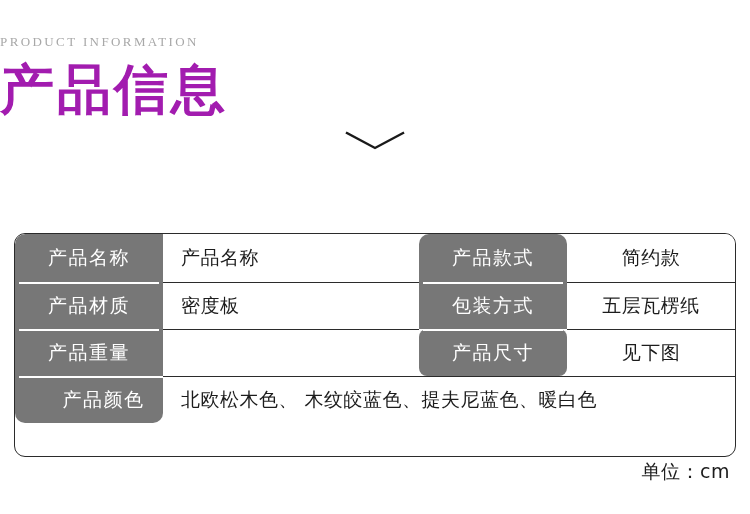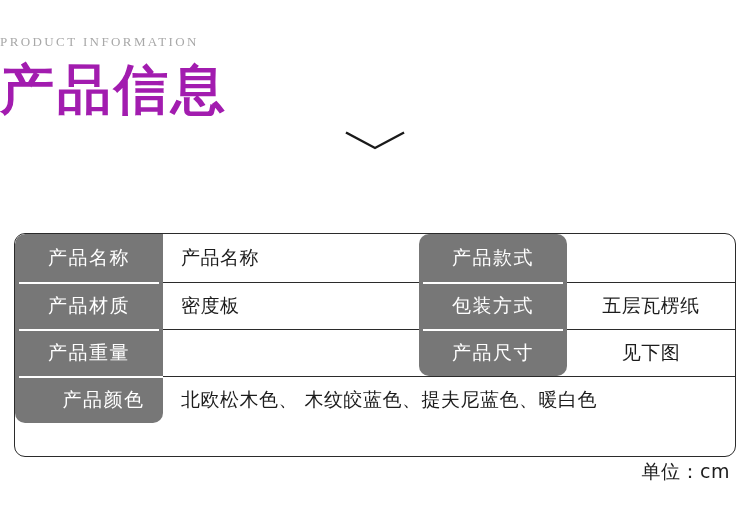--- a/index.html
+++ b/index.html
@@ -112,21 +112,21 @@
     left: 4px; right: 4px; top: 0;
     height: 2px;
     background: #ffffff;
   }
   .spec-row.r4 .cell-label::before { left: 4px; right: 0px; }
 
   
   .spec-row.r1 .cell-label { border-top-left-radius: 10px; }
   .spec-row.r4 .cell-label { border-bottom-left-radius: 10px; border-bottom-right-radius: 10px; padding-left: 29px; }
   .spec-row.r1 .cell-label2 { border-top-left-radius: 10px; border-top-right-radius: 10px; }
-  .spec-row.r3 .cell-label2 { border-bottom-left-radius: 10px; border-bottom-right-radius: 10px; }
+  .spec-row.r3 .cell-label2 { border-bottom-left-radius: 10px; border-bottom-right-radius: 10px; border-radius: 8px; }
 
   .cell-val {
     flex: 0 0 242px;
     width: 242px;
     display: flex;
     align-items: center;
     padding-left: 18px;
     box-sizing: border-box;
     font-size: 19px;
     color: #1c1c1c;
@@ -183,20 +183,21 @@
 
   <div class="spec-row r1">
     <div class="cell-label">
       <span>产品名称</span>
     </div>
     <div class="cell-val">产品名称</div>
     <div class="gap"></div>
     <div class="cell-label2">
       <span>产品款式</span>
     </div>
+    <div class="cell-val2">简约款</div>
   </div>
 
   <div class="spec-row r2">
     <div class="cell-label">
       <span>产品材质</span>
     </div>
     <div class="cell-val">密度板</div>
     <div class="gap"></div>
     <div class="cell-label2">
       <span>包装方式</span>

